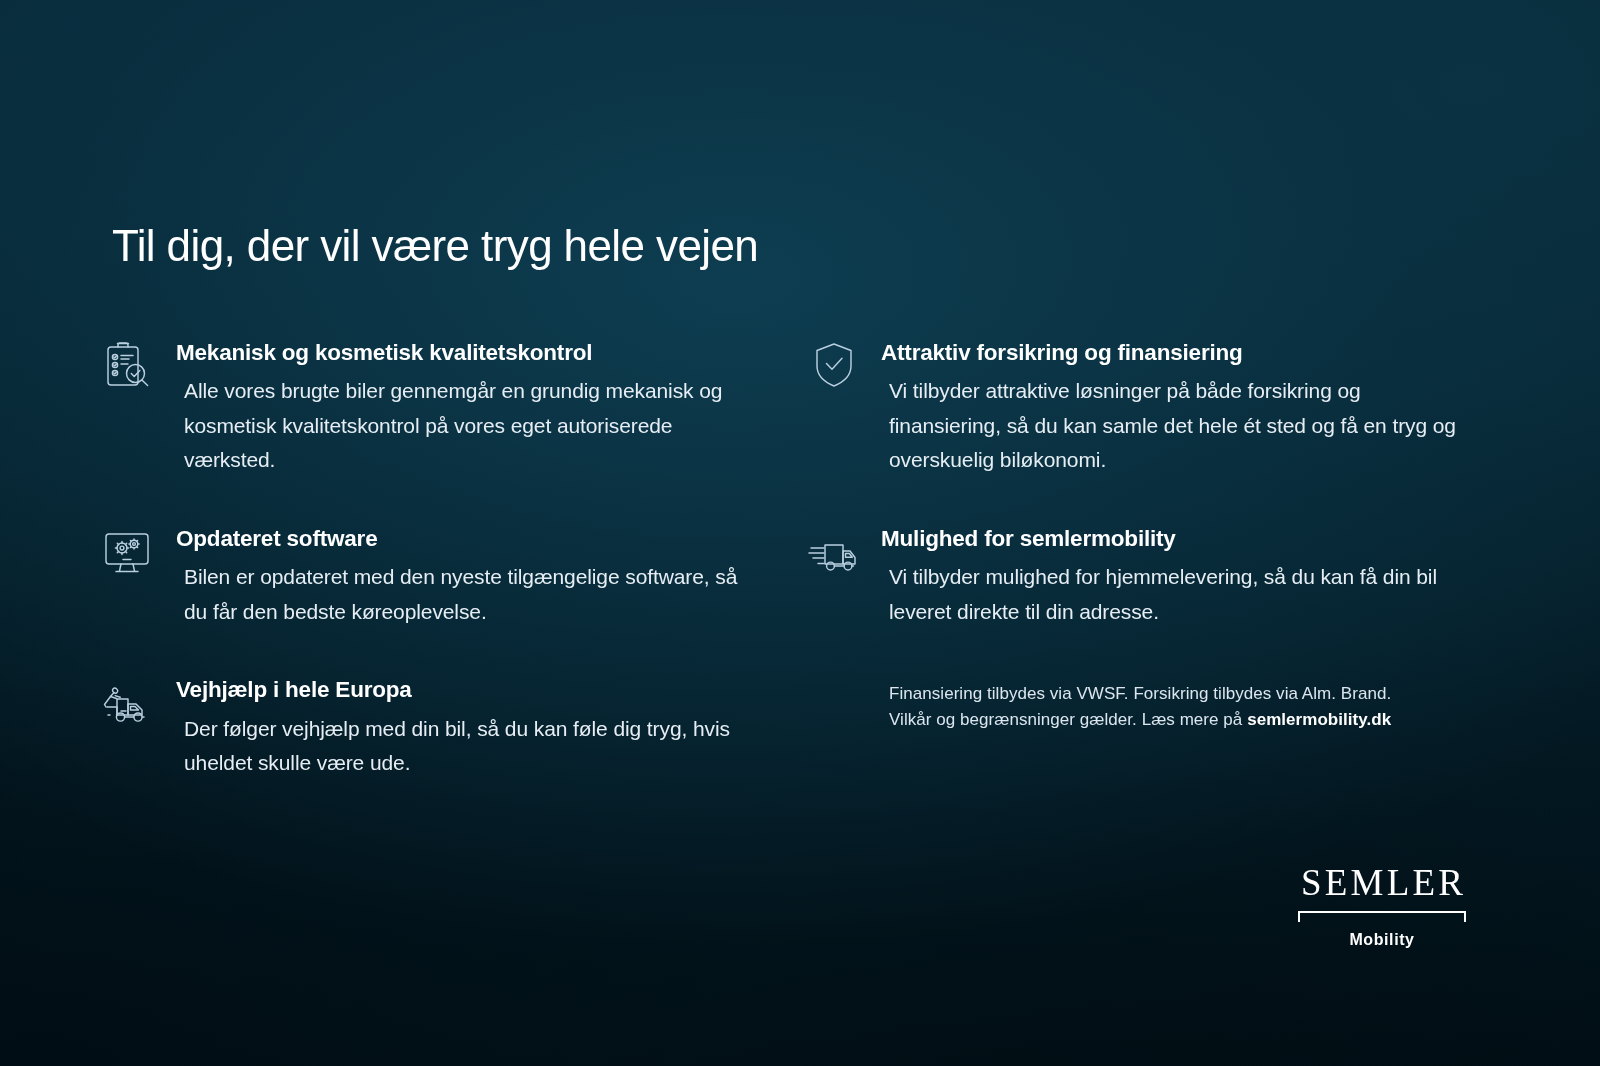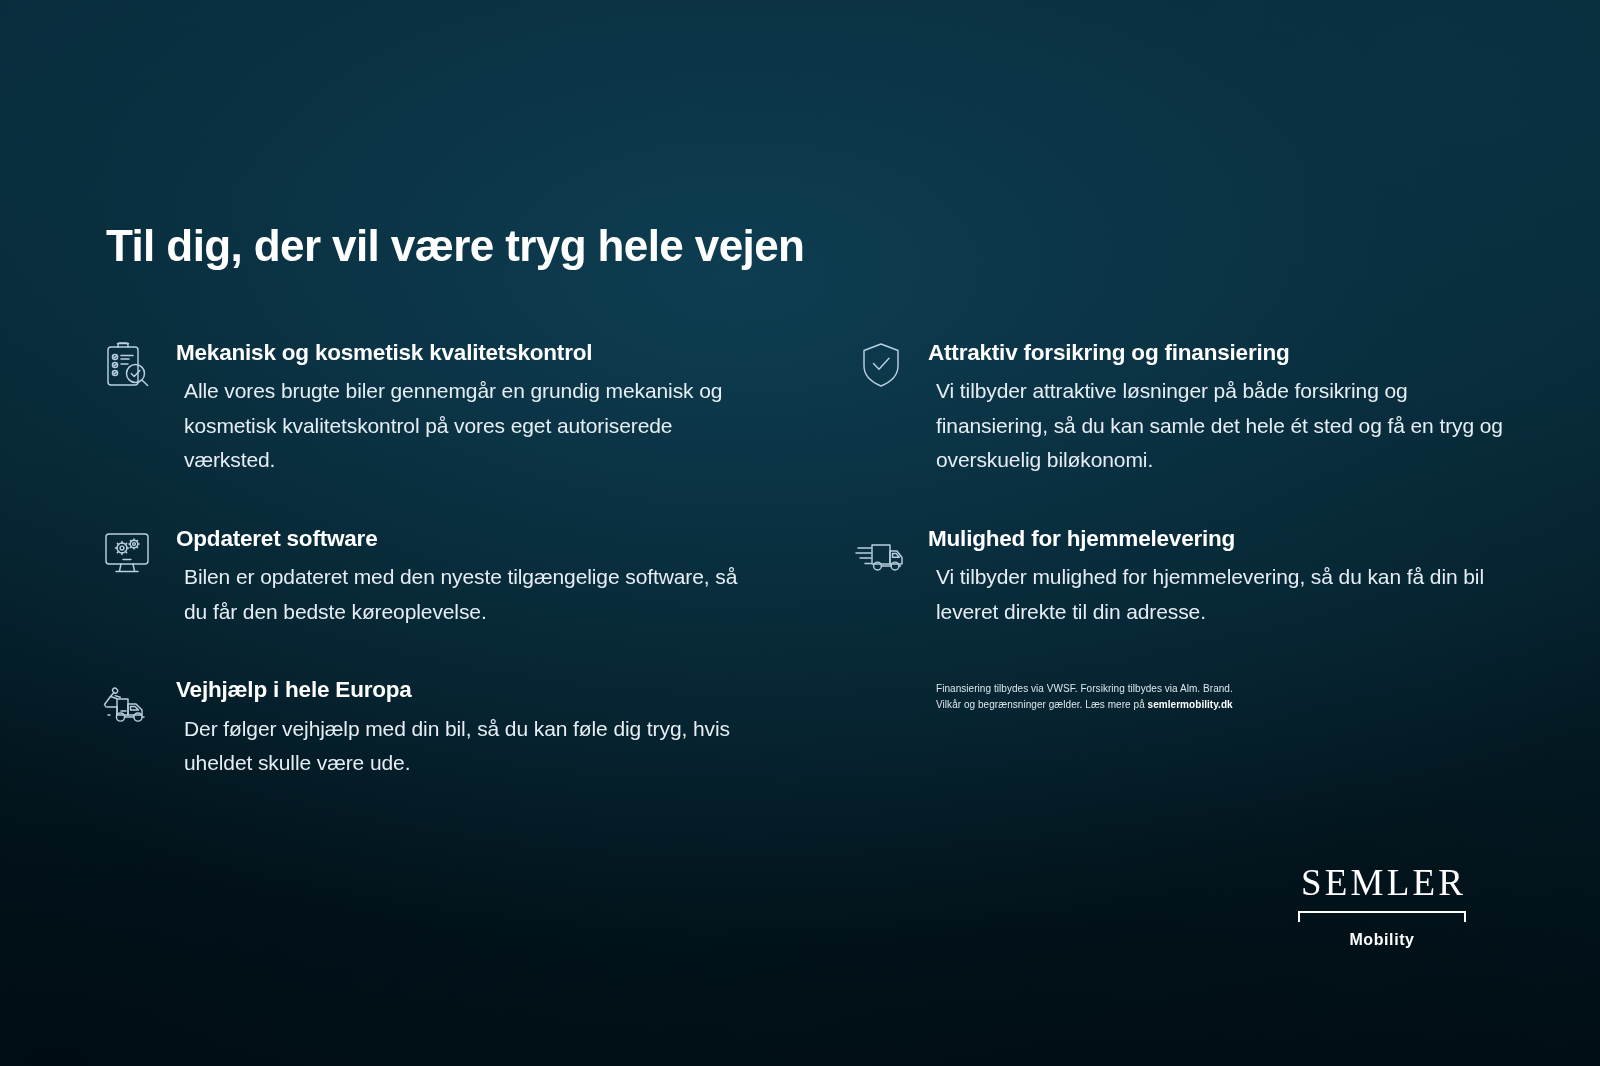--- a/index.html
+++ b/index.html
@@ -20,37 +20,37 @@
       radial-gradient(ellipse 110% 95% at 46% 26%, rgba(14,62,82,0.95) 0%, rgba(9,46,62,0.75) 38%, rgba(4,26,36,0.35) 66%, rgba(1,14,20,0.05) 100%),
       radial-gradient(ellipse 80% 70% at 92% 8%, rgba(16,70,90,0.55) 0%, rgba(7,36,50,0.18) 55%, rgba(0,0,0,0) 100%),
       radial-gradient(ellipse 95% 80% at 4% 98%, rgba(0,10,16,0.92) 0%, rgba(0,14,20,0.55) 45%, rgba(0,0,0,0) 100%),
       radial-gradient(ellipse 120% 70% at 62% 104%, rgba(0,8,12,0.96) 0%, rgba(1,18,26,0.55) 48%, rgba(0,0,0,0) 100%),
       linear-gradient(177deg, #0a3346 0%, #093040 30%, #062734 56%, #03161f 78%, #010c12 100%);
   }
 
   
   .headline {
     position: absolute;
-    left: 106px;
+    left: 112px;
     top: 191px;
     font-size: 44px;
-    font-weight: 700;
+    font-weight: 400;
     letter-spacing: -0.6px;
     line-height: 1.18;
     color: #ffffff;
     white-space: nowrap;
   }
 
   
   .col {
     position: absolute;
     top: 338px;
   }
   .col-left  { left: 100px; width: 660px; }
-  .col-right { left: 852px; width: 680px; }
+  .col-right { left: 805px; width: 680px; }
 
   .feature {
     display: flex;
     align-items: flex-start;
     gap: 18px;
   }
   .feature + .feature { margin-top: 38px; }
 
   .feature-icon {
     flex: 0 0 58px;
@@ -94,21 +94,21 @@
     color: #e6eef4;
     margin: 8px;
   }
   .col-right .feature-title { font-size: 22.5px; }
   .col-right .feature-body  { font-size: 21px; }
 
   
   .disclaimer {
     margin-top: 44px;
     margin-left: 84px;
-    font-size: 10px;
+    font-size: 17px;
     line-height: 1.55;
     letter-spacing: 0.05px;
     color: #dbe6ee;
     max-width: 560px;
   }
   .disclaimer .line { display: block; }
   .disclaimer b { font-weight: 700; color: #ffffff; }
 
   
   .logo {
@@ -268,21 +268,21 @@
           <circle cx="41" cy="40" r="3.9"></circle>
           <path d="M27.4 40 h9.7"></path>
           <path d="M44.9 40 h1.6"></path>
           <path d="M4 22 h13"></path>
           <path d="M2 27 h15"></path>
           <path d="M6 32 h11"></path>
           <path d="M11 37.5 h6"></path>
         </svg>
       </div>
       <div class="feature-text">
-        <div class="feature-title">Mulighed for hjemmelevering</div>
+        <div class="feature-title">Mulighed for semlermobility</div>
         <p class="feature-body">Vi tilbyder mulighed for hjemmelevering, så du kan få din bil leveret direkte til din adresse.</p>
       </div>
     </div>
 
     <div class="disclaimer">
       <span class="line">Finansiering tilbydes via VWSF. Forsikring tilbydes via Alm. Brand.</span>
       <span class="line"><span>Vilkår og begrænsninger gælder. Læs mere på </span><b>semlermobility.dk</b></span>
     </div>
 
   </div>

